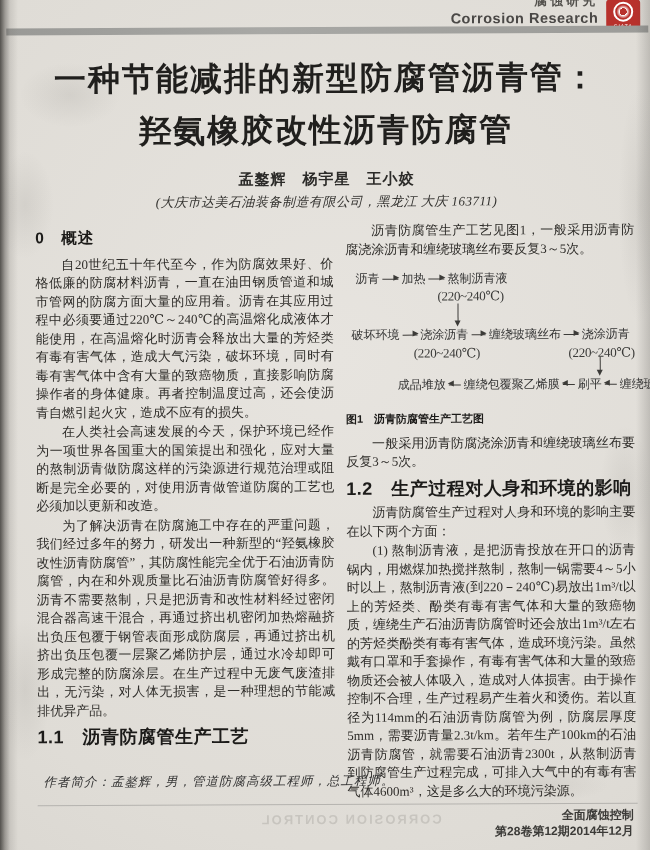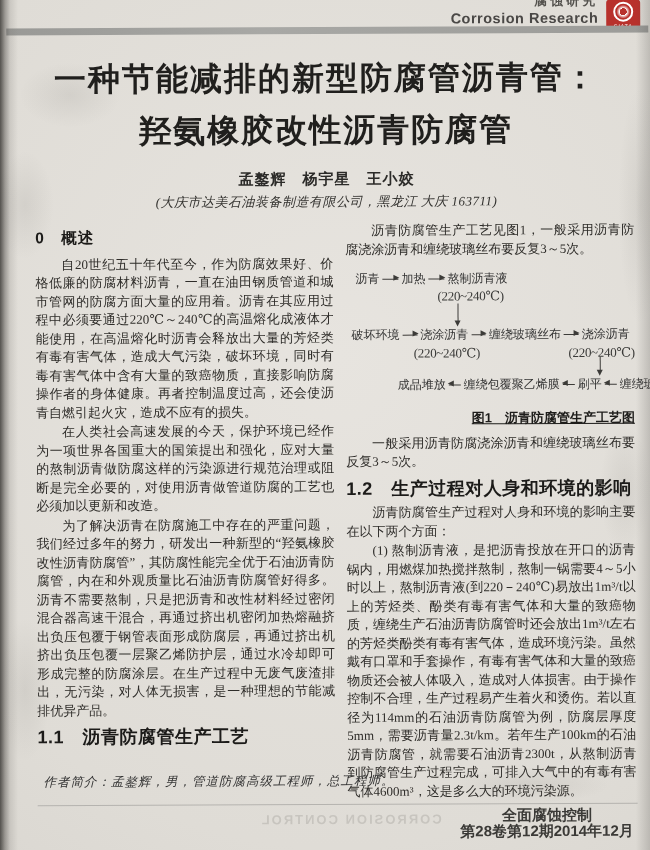--- a/index.html
+++ b/index.html
@@ -58,29 +58,29 @@
   .fc .node{flex:none;}
   .temp{position:absolute;font-size:13px;color:#3a3a38;letter-spacing:-0.3px;}
   .harrow{position:relative;flex:1 1 auto;min-width:12px;height:1px;background:#3c3b38;margin:0 3px;}
   .harrow::after{content:"";position:absolute;right:-1px;top:-3.5px;
         border:3.5px solid transparent;border-left:6px solid #3c3b38;border-right:none;}
   .harrow.left::after{right:auto;left:-1px;border-left:none;border-right:6px solid #3c3b38;}
   .varrow{position:absolute;width:1px;background:#3c3b38;}
   .varrow::after{content:"";position:absolute;bottom:-5px;left:-3px;
         border:3.5px solid transparent;border-top:6px solid #3c3b38;border-bottom:none;}
   .figcap{font-family:"Liberation Sans","DejaVu Sans",sans-serif;font-weight:bold;
-        font-size:13px;text-align:right;margin:4px 0 6px 0;color:#1d1c1a;text-indent:0;text-decoration:underline;}
+        font-size:11px;text-align:left;margin:4px 0 6px 0;color:#1d1c1a;text-indent:0;}
 
   
   .footnote{position:absolute;left:42px;top:773px;width:560px;font-style:italic;
         font-size:12.5px;color:#333;letter-spacing:1px;}
   .footer-line{position:absolute;left:36px;top:804px;width:600px;height:1px;background:#b5b3af;}
-  .footer{position:absolute;right:18px;top:808px;text-align:center;
+  .footer{position:absolute;right:18px;top:808px;text-align:right;
         font-family:"Liberation Sans","DejaVu Sans",sans-serif;font-weight:bold;
-        font-size:15px;line-height:16px;color:#3b3a37;}
+        font-size:12px;line-height:16px;color:#3b3a37;}
   .footer-ghost{position:absolute;left:170px;top:812px;width:270px;
         font-family:"Liberation Sans","DejaVu Sans",sans-serif;font-weight:bold;font-size:13px;
         color:#8b8984;opacity:.28;transform:scaleX(-1);letter-spacing:2px;white-space:nowrap;}
 </style>
 </head>
 <body>
 
 <div class="page">
   <div class="smudge" style="left:-15px;top:130px;width:80px;height:150px;"></div>
   <div class="smudge" style="left:0px;top:50px;width:140px;height:90px;"></div>

